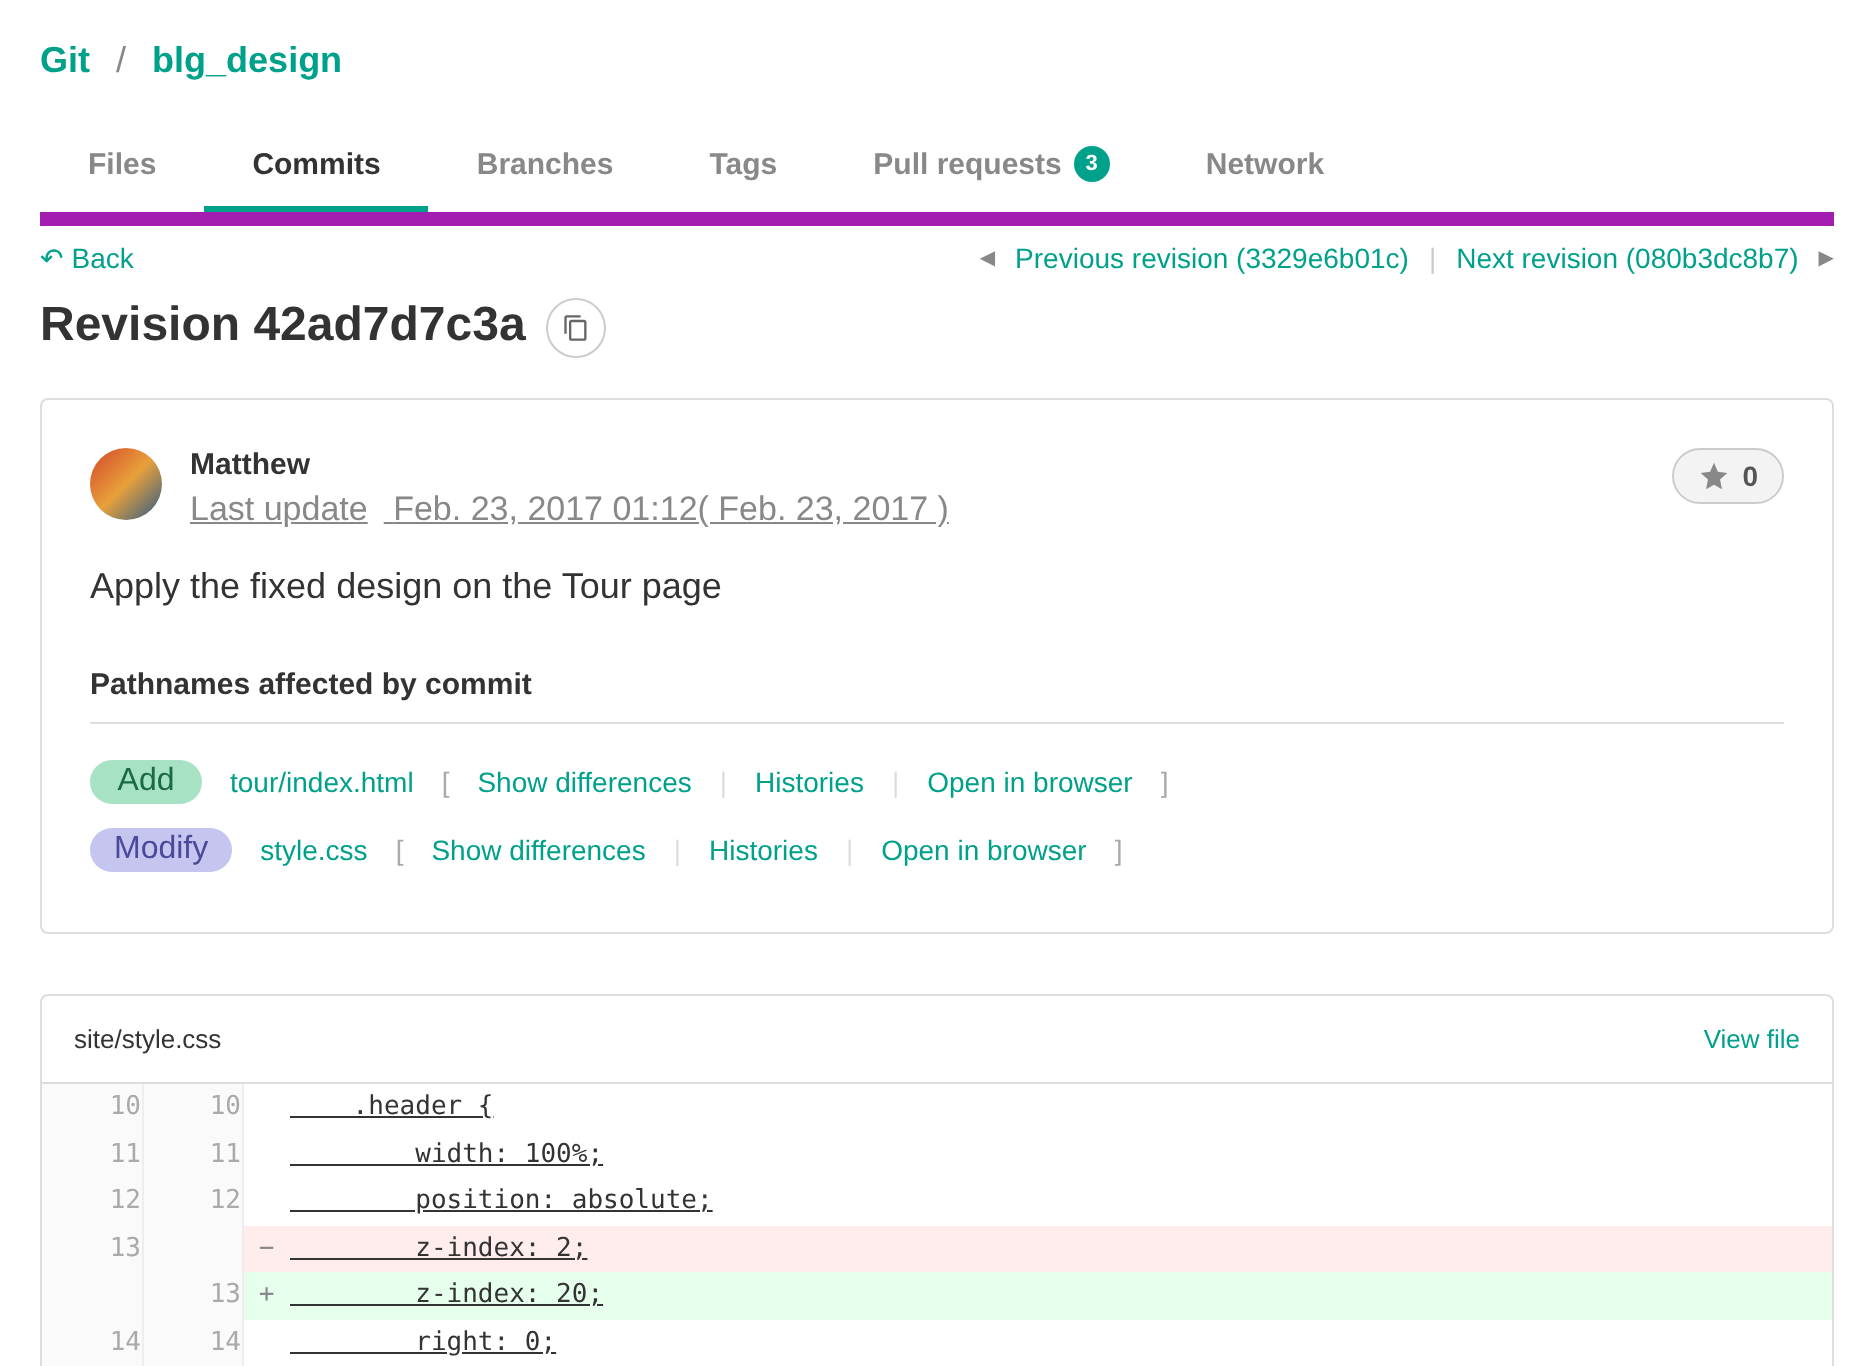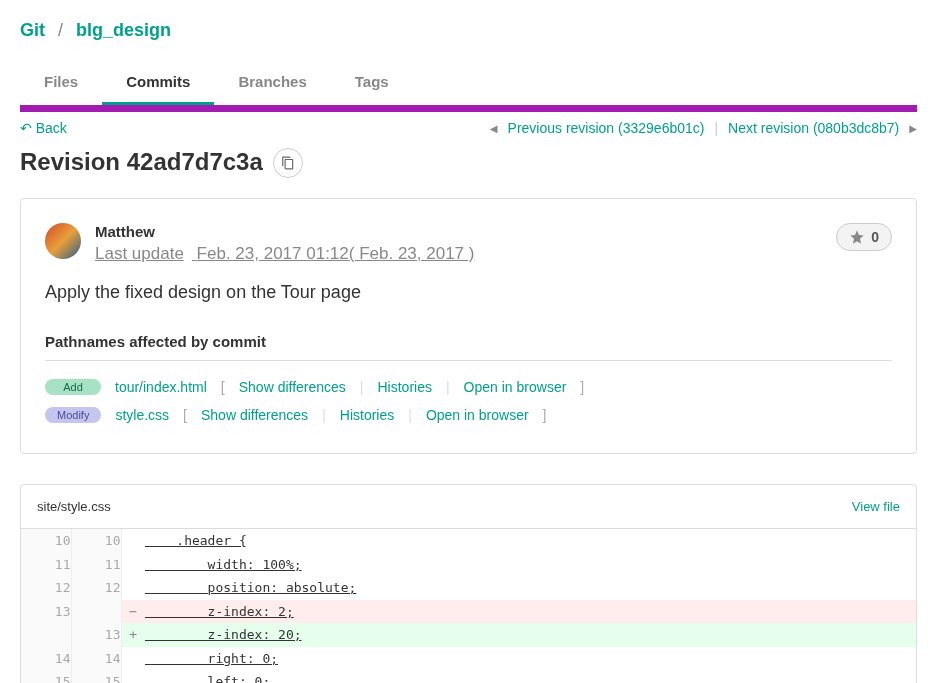--- a/index.html
+++ b/index.html
@@ -32,21 +32,21 @@
 .meta { color: #888; font-size: 17px; text-decoration: underline; }
 .meta .lbl { margin-right: 8px; }
 .star-box { position: absolute; top: 24px; right: 24px; border: 1px solid #ccc; background: #f3f3f3; border-radius: 16px; padding: 5px 12px; display: flex; align-items: center; gap: 6px; cursor: pointer; }
 .star-box svg { width: 16px; height: 16px; fill: #888; }
 .star-box span { font-weight: 600; color: #555; }
 
 .commit-msg { margin-bottom: 30px; font-size: 18px; color: #333; }
 
 .path-title { font-weight: 700; font-size: 15px; padding-bottom: 10px; border-bottom: 1px solid #ddd; margin-bottom: 12px; }
 .path-row { display: flex; align-items: center; gap: 14px; padding: 6px 0; font-size: 14px; }
-.tag { padding: 2px 12px; border-radius: 12px; font-size: 11px; font-weight: 400; min-width: 56px; text-align: center; }
+.tag { padding: 2px 12px; border-radius: 12px; font-size: 16px; font-weight: 400; min-width: 56px; text-align: center; }
 .tag.add { background: #a7e2c4; color: #1a6b42; }
 .tag.modify { background: #c5c5f0; color: #4a4a9a; }
 .path-row .file { color: #00a18b; }
 .path-row .bracket { color: #aaa; }
 .path-row .sep-v { color: #ddd; }
 .path-row .action { color: #00a18b; cursor: pointer; }
 
 .diff-card { border: 1px solid #ddd; border-radius: 4px; overflow: hidden; }
 .diff-header { display: flex; justify-content: space-between; align-items: center; padding: 14px 16px; border-bottom: 1px solid #ddd; font-size: 13px; }
 .diff-header .filepath { color: #333; }
@@ -65,20 +65,25 @@
   <a>Git</a>
   <span class="sep">/</span>
   <a>blg_design</a>
 </div>
 
 <div class="tabs">
   <div class="tab">Files</div>
   <div class="tab active">Commits</div>
   <div class="tab">Branches</div>
   <div class="tab">Tags</div>
+  <div class="tab">
+    <span>Pull requests</span>
+    <span class="badge-count">3</span>
+  </div>
+  <div class="tab">Network</div>
 </div>
 
 <div class="subnav">
   <a class="back-link">
     <span>↶</span>
     <span>Back</span>
   </a>
   <div class="revnav">
     <span class="tri">◀</span>
     <a>Previous revision (3329e6b01c)</a>

